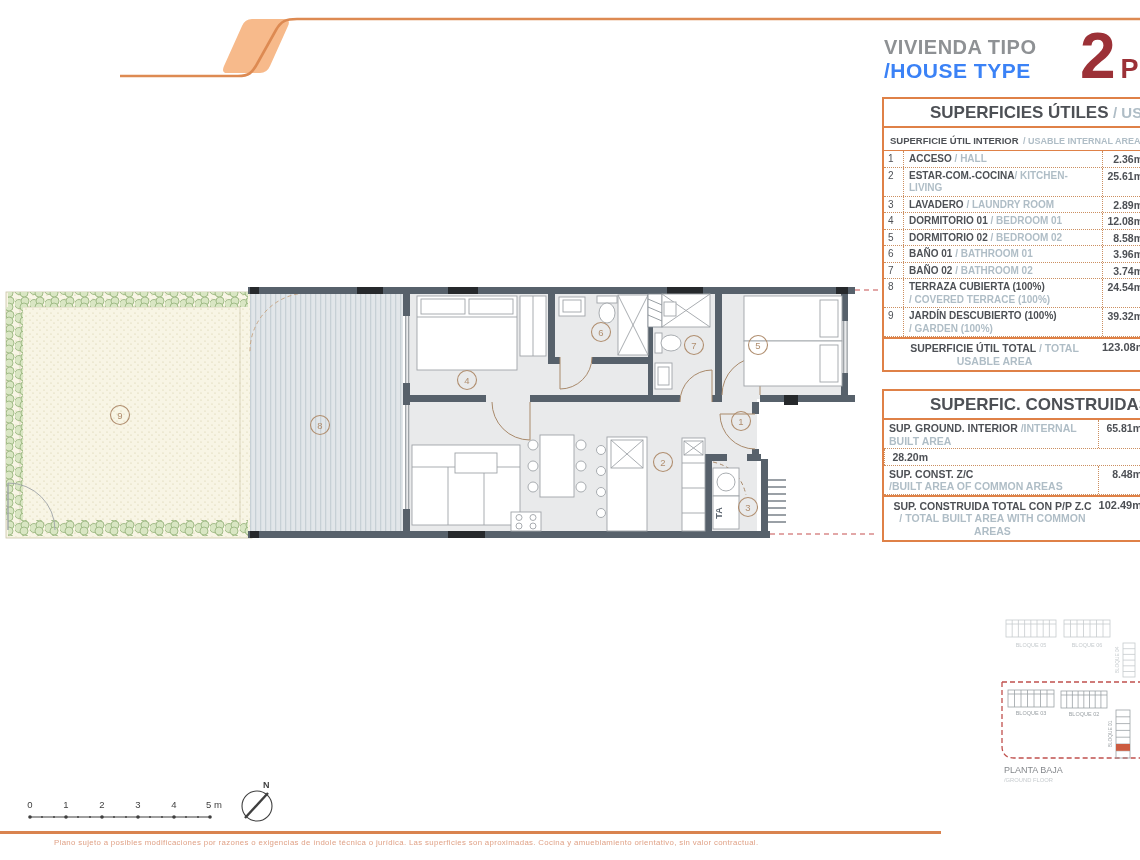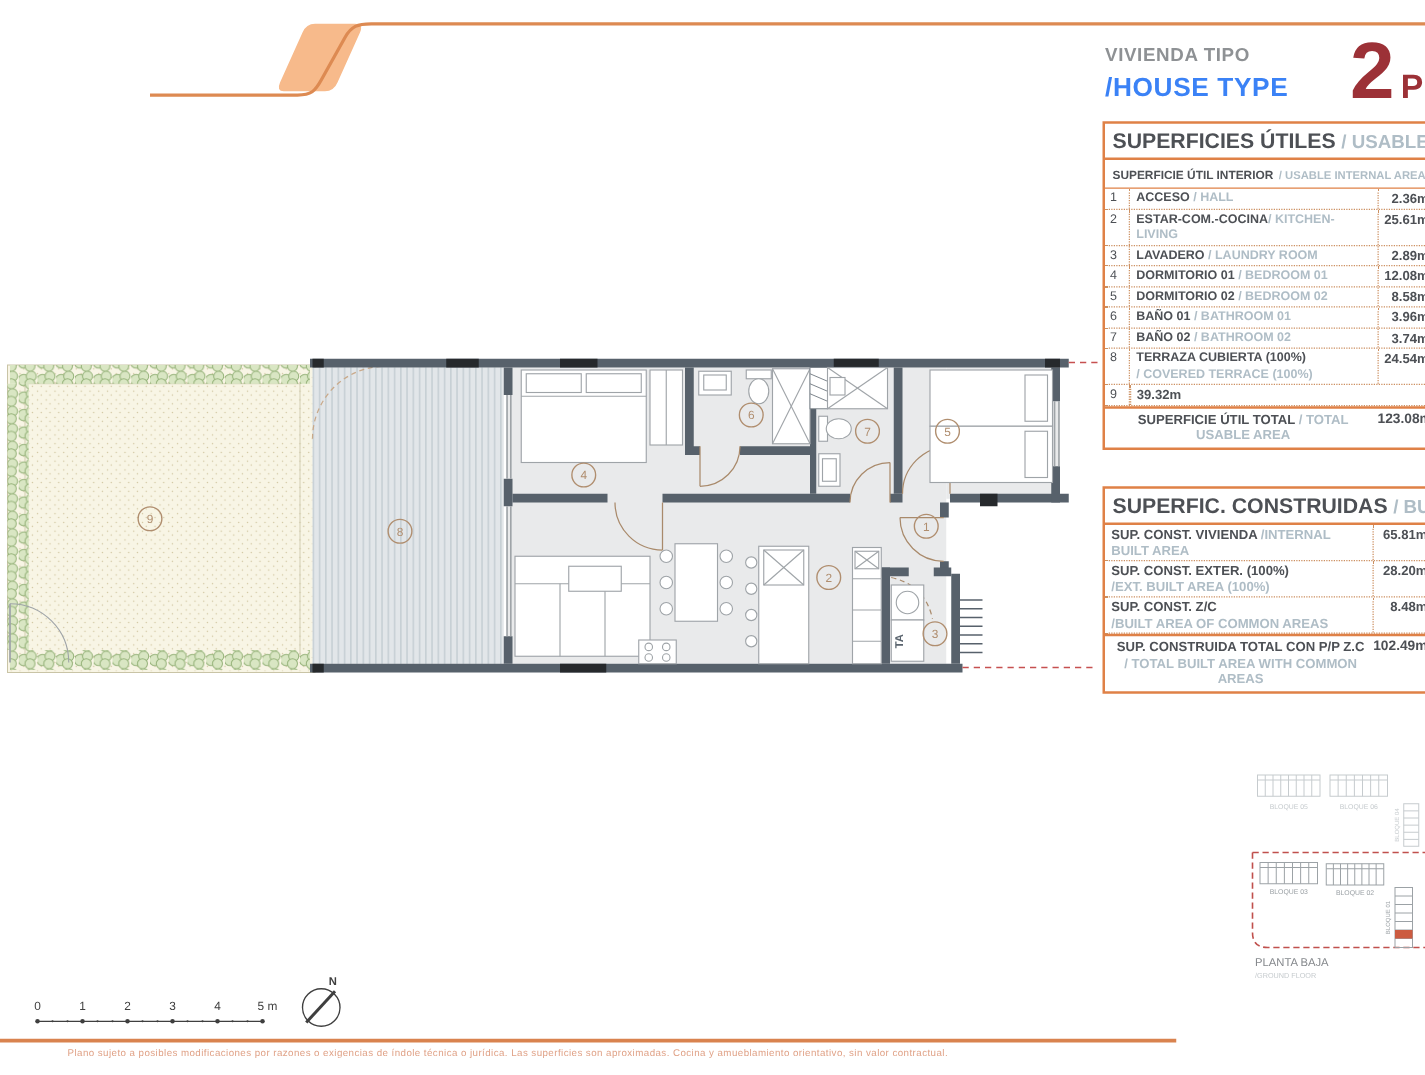--- a/index.html
+++ b/index.html
@@ -1,30 +1,30 @@
 <!DOCTYPE html>
 <html><head>
 <meta charset="utf-8">
 <style>
   html,body{margin:0;padding:0;background:#ffffff;}
   #page{position:relative;width:1140px;height:860px;background:#ffffff;overflow:hidden;
         font-family:"Liberation Sans",sans-serif;}
   .abs{position:absolute;}
 
   
-  .title-es{left:884px;top:36px;font-size:15px;font-weight:bold;color:#8E9194;letter-spacing:.5px;}
+  .title-es{left:884px;top:36px;font-size:20px;font-weight:bold;color:#8E9194;letter-spacing:.5px;}
   .title-en{left:884px;top:59px;font-size:21px;font-weight:bold;color:#3b82f6;letter-spacing:.5px;}
   .unit{left:1080px;top:24px;white-space:nowrap;color:#9C3137;}
   .unit .big{font-size:64px;font-weight:bold;line-height:64px;}
   .unit .suffix{font-size:27px;font-weight:bold;margin-left:5px;}
 
   
   .tbl{position:absolute;left:882px;width:292px;border:2px solid #DF8147;background:#fff;color:#4D5055;}
   .tbl-hd{padding:4px 6px 3px 6px;border-bottom:2px solid #DF8147;white-space:nowrap;}
-  .tbl-hd .es{font-size:17px;font-weight:bold;color:#4D5055;}
+  .tbl-hd .es{font-size:17px;font-weight:bold;color:#4D5055;margin-left:40px;}
   .tbl-hd .en{font-size:15px;font-weight:bold;color:#AFBDC6;}
   .tbl-sub{padding:2px 6px;border-bottom:1.5px solid #DF8147;white-space:nowrap;}
   .tbl-sub .es{font-size:9.5px;font-weight:bold;}
   .tbl-sub .en{font-size:9px;font-weight:bold;color:#AFBDC6;}
   .r{display:flex;align-items:stretch;border-bottom:1px dotted #CC8F60;font-size:10px;line-height:12.5px;}
   .r:last-child{border-bottom:none;}
   .r .num{width:20px;border-right:1px dotted #CC8F60;padding:2px 0 1px 4px;box-sizing:border-box;}
   .r .name{flex:1;padding:2px 2px 1px 5px;font-weight:bold;}
   .r .name .en{color:#AFBDC6;}
   .r .name .en.block{display:block;}
@@ -99,39 +99,39 @@
         <div class="name"><span>BAÑO 02</span> <span class="en">/ BATHROOM 02</span></div>
         <div class="val">3.74m</div>
       </div>
     <div class="r">
         <div class="num">8</div>
         <div class="name"><span>TERRAZA CUBIERTA (100%)</span><span class="en block">/ COVERED TERRACE (100%)</span></div>
         <div class="val">24.54m</div>
       </div>
     <div class="r">
         <div class="num">9</div>
+        <div class="name"><span>JARDÍN DESCUBIERTO (100%)</span><span class="en block">/ GARDEN (100%)</span></div>
         <div class="val">39.32m</div>
       </div>
     <div class="r total">
       <div class="name"><span>SUPERFICIE ÚTIL TOTAL</span> <span class="en">/ TOTAL USABLE AREA</span></div>
       <div class="val">123.08m</div>
     </div>
   </div>
 
   <div class="tbl" id="tbl2" style="top:389px">
     <div class="tbl-hd">
       <span class="es">SUPERFIC. CONSTRUIDAS</span>
       <span class="en">/ BUILT AREA</span>
     </div>
     <div class="r">
-        <div class="name"><span>SUP. CONST. VIVIENDA</span> <span class="en">/INTERNAL BUILT AREA</span></div>
+        <div class="name"><span>SUP. GROUND. INTERIOR</span> <span class="en">/INTERNAL BUILT AREA</span></div>
         <div class="val">65.81m</div>
       </div>
     <div class="r">
-        <div class="name"><span>SUP. CONST. EXTER. (100%)</span><span class="en block">/EXT. BUILT AREA (100%)</span></div>
         <div class="val">28.20m</div>
       </div>
     <div class="r">
         <div class="name"><span>SUP. CONST. Z/C</span><span class="en block">/BUILT AREA OF COMMON AREAS</span></div>
         <div class="val">8.48m</div>
       </div>
     <div class="r total">
       <div class="name"><span>SUP. CONSTRUIDA TOTAL CON P/P Z.C</span><span class="en block">/ TOTAL BUILT AREA WITH COMMON AREAS</span></div>
       <div class="val">102.49m</div>
     </div>

